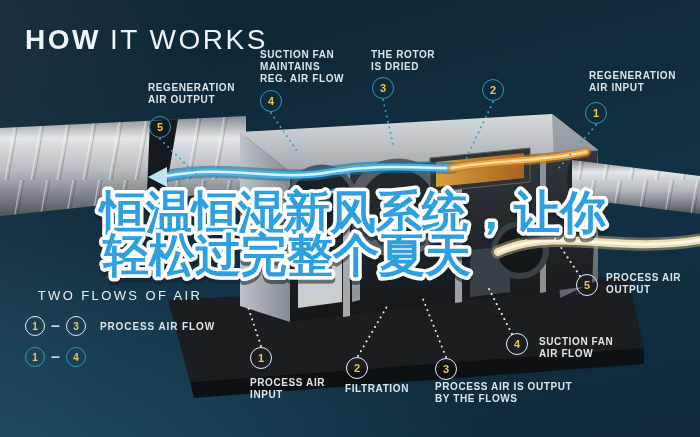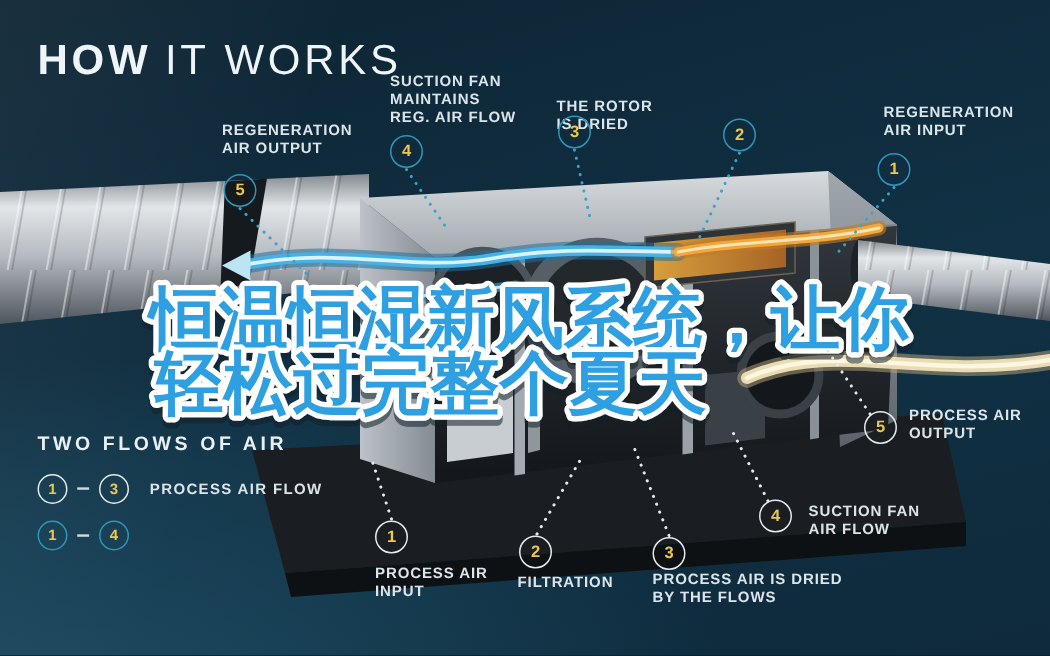--- a/index.html
+++ b/index.html
@@ -21,21 +21,21 @@
     letter-spacing:.6px;line-height:12px;white-space:nowrap;}
   .callout span{display:block;}
 
   .badge{position:absolute;width:22px;height:22px;border-radius:50%;
     display:flex;align-items:center;justify-content:center;
     font-size:11px;font-weight:700;color:#ecc94d;}
   .badge.teal{border:1.5px solid #2f96bb;}
   .badge.white{border:1.5px solid #e4ebef;}
 
   .legend{position:absolute;left:25px;top:288px;color:#e9f0f3;}
-  .legend .head{font-size:13px;font-weight:700;letter-spacing:2.4px;margin-bottom:12px;}
+  .legend .head{font-size:13px;font-weight:400;letter-spacing:2.4px;margin-bottom:12px;text-align:center;}
   .legend .row{display:flex;align-items:center;margin-bottom:9px;height:22px;}
   .lbadge{width:20px;height:20px;border-radius:50%;display:flex;align-items:center;
     justify-content:center;font-size:10px;font-weight:700;color:#ecc94d;}
   .lbadge.white{border:1.5px solid #e4ebef;}
   .lbadge.teal{border:1.5px solid #2f96bb;}
   .legend .dash{margin:0 6px;font-weight:700;color:#cfdbe1;}
   .legend .lab{margin-left:14px;font-size:10px;font-weight:700;letter-spacing:.9px;color:#dbe5ea;}
 </style>
 </head>
 <body>
@@ -176,21 +176,21 @@
 
   <div class="callout" style="left:260px;top:49px">
     <span>SUCTION FAN</span>
     <span>MAINTAINS</span>
     <span>REG. AIR FLOW</span>
   </div>
   <div class="badge teal" style="left:260px;top:90px">
       <span>4</span>
     </div>
 
-  <div class="callout" style="left:371px;top:66px">
+  <div class="callout" style="left:371px;top:49px">
     <span>THE ROTOR</span>
     <span>IS DRIED</span>
   </div>
   <div class="badge teal" style="left:372px;top:77px">
       <span>3</span>
     </div>
 
   <div class="badge teal" style="left:482px;top:79px">
       <span>2</span>
     </div>
@@ -223,21 +223,21 @@
       <span>2</span>
     </div>
   <div class="callout" style="left:345px;top:383px">
     <span>FILTRATION</span>
   </div>
 
   <div class="badge white" style="left:435px;top:358px">
       <span>3</span>
     </div>
   <div class="callout" style="left:435px;top:381px">
-    <span>PROCESS AIR IS DRIED</span>
+    <span>PROCESS AIR IS OUTPUT</span>
     <span>BY THE FLOWS</span>
   </div>
 
   <div class="badge white" style="left:506px;top:333px">
       <span>4</span>
     </div>
   <div class="callout" style="left:539px;top:336px">
     <span>SUCTION FAN</span>
     <span>AIR FLOW</span>
   </div>

